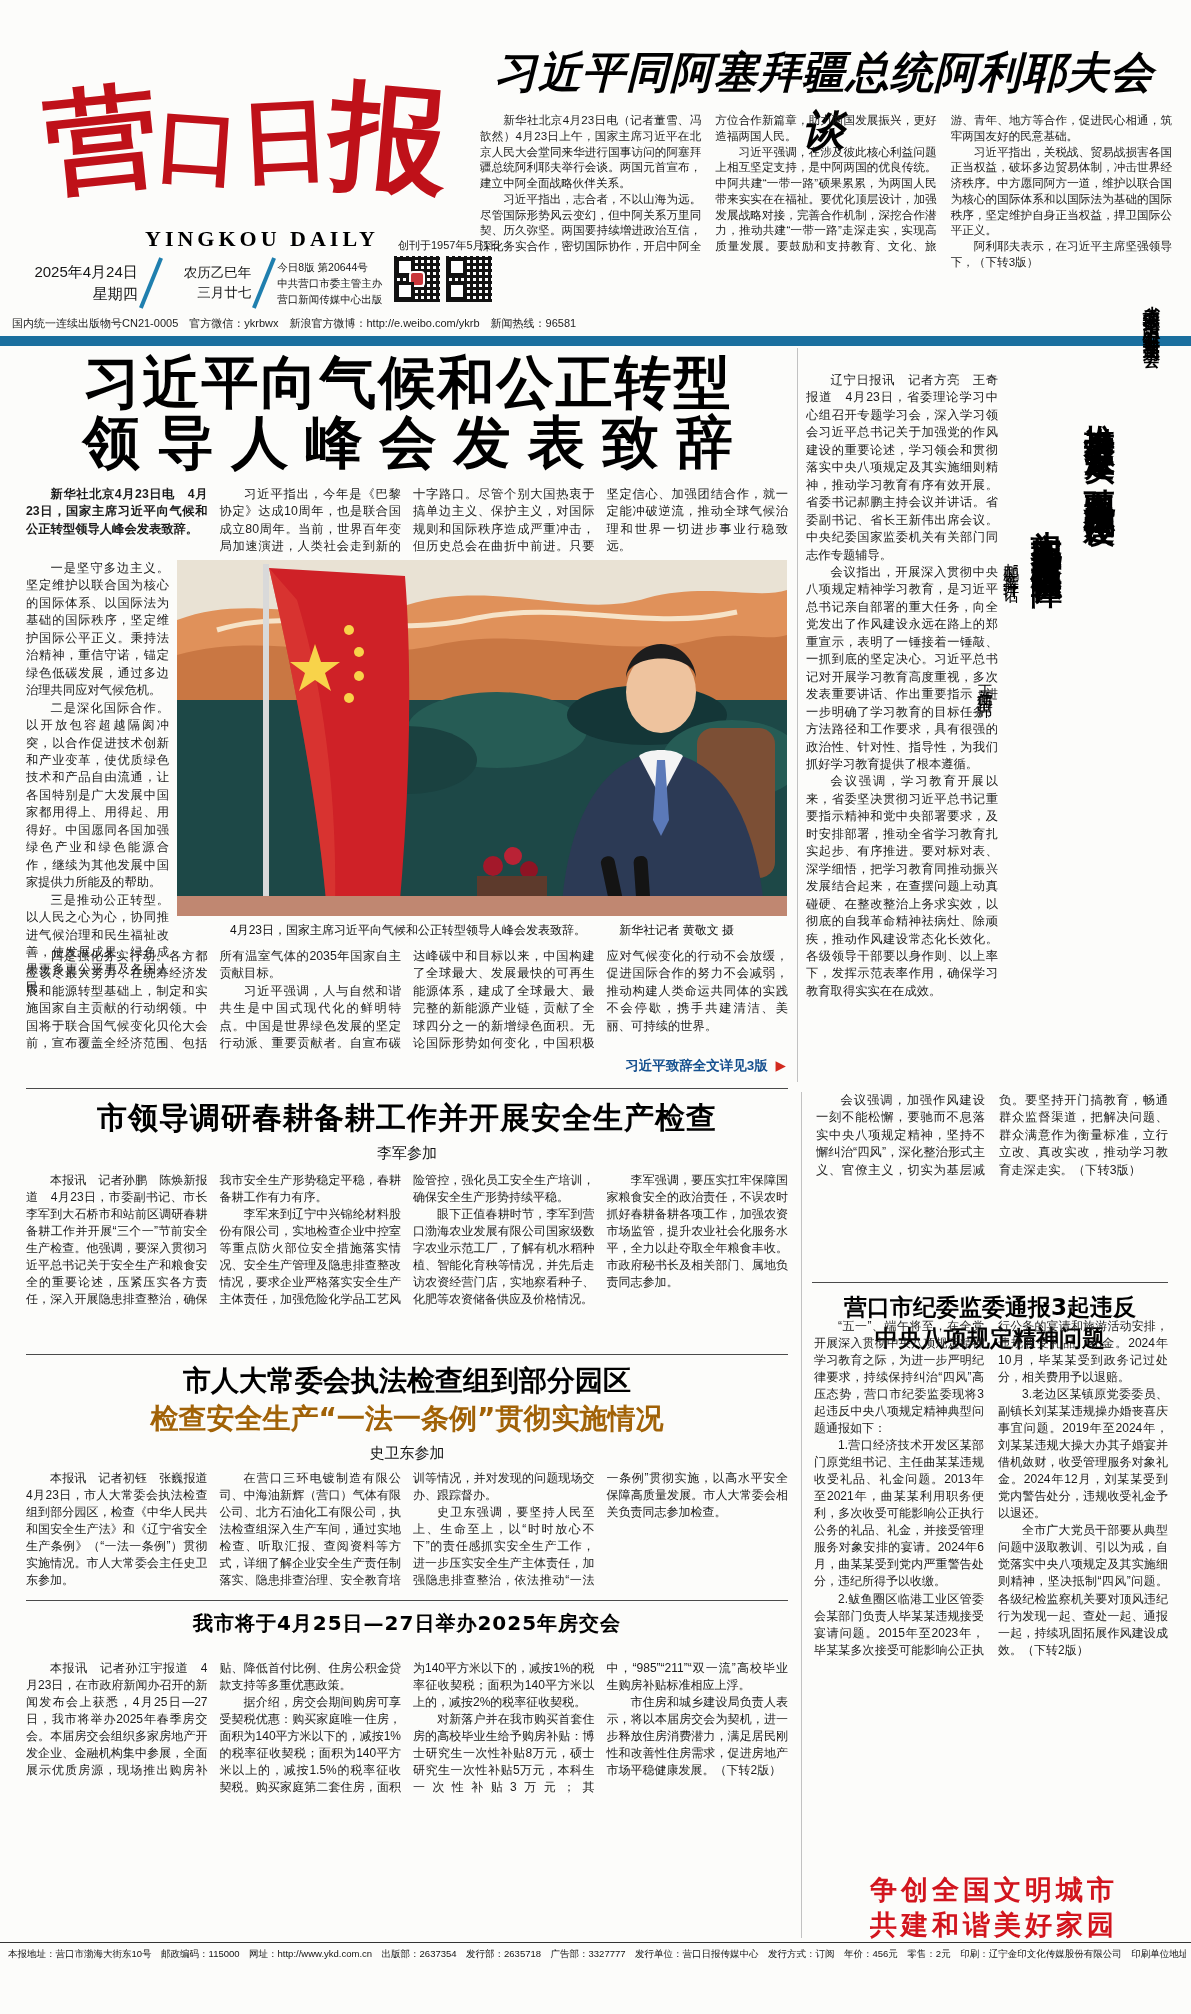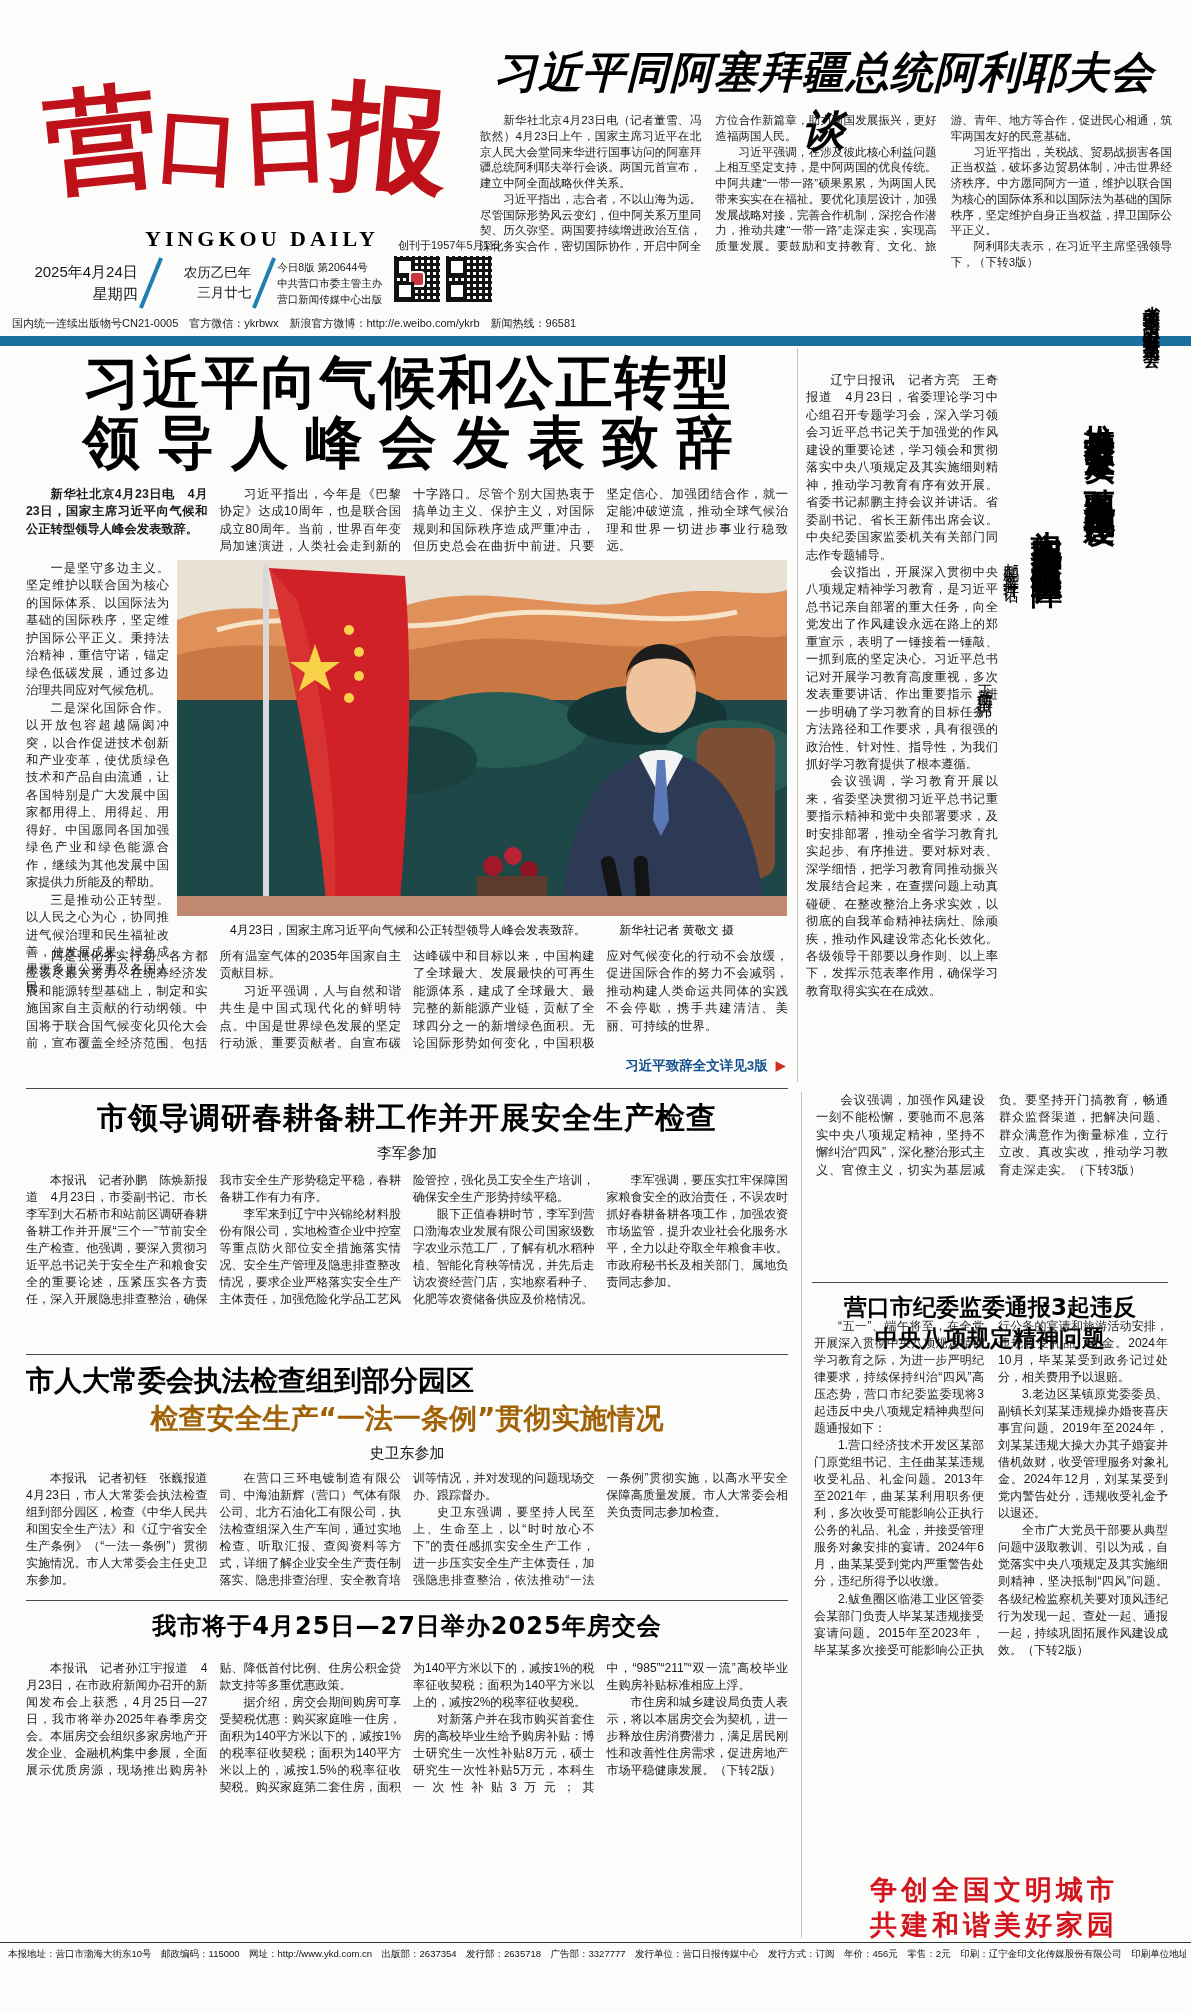--- a/index.html
+++ b/index.html
@@ -84,30 +84,30 @@
 
   
   .rule-spring{ left:26px; top:1088px; width:762px;}
   .spring-hl{ left:26px; top:1098px; width:762px; text-align:center; font-size:30px; font-weight:800;
         font-family:"DejaVu Sans",sans-serif; color:#000; letter-spacing:1px;}
   .spring-sub{ left:26px; top:1144px; width:762px; text-align:center; font-size:15px;}
   .spring-body{ left:26px; top:1172px; width:762px; height:176px; column-count:4; column-gap:12px; font-size:12px;}
   .rule-npc{ left:26px; top:1354px; width:762px;}
 
   
-  .npc-hl1{ left:26px; top:1362px; width:762px; font-size:28px; font-weight:800;
+  .npc-hl1{ left:26px; top:1362px; width:762px; text-align:center; font-size:28px; font-weight:800;
         font-family:"DejaVu Sans",sans-serif; color:#000;}
   .npc-hl2{ left:26px; top:1400px; width:762px; text-align:center; font-size:28px; font-weight:800;
         font-family:"DejaVu Sans",sans-serif; color:#a16207;}
   .npc-sub{ left:26px; top:1444px; width:762px; text-align:center; font-size:15px;}
   .npc-body{ left:26px; top:1470px; width:762px; height:124px; column-count:4; column-gap:12px; font-size:12px;}
   .rule-housing{ left:26px; top:1600px; width:762px;}
 
   
-  .housing-hl{ left:26px; top:1610px; width:762px; text-align:center; font-size:24px; font-weight:800;
+  .housing-hl{ left:26px; top:1610px; width:762px; text-align:center; font-size:20px; font-weight:800;
         font-family:"DejaVu Sans",sans-serif; color:#000; letter-spacing:1px;}
   .housing-body{ left:26px; top:1660px; width:762px; height:278px; column-count:4; column-gap:12px; font-size:12px;}
 
   
   .rule-disc{ left:812px; top:1282px; width:356px;}
   .disc-hl{ left:812px; top:1292px; width:356px; text-align:center; font-size:23px; font-weight:800;
         line-height:1.35; font-family:"DejaVu Sans",sans-serif; color:#000;}
   .disc-body{ left:814px; top:1318px; width:354px; height:500px; column-count:2; column-gap:14px; font-size:12px;}
 
   .slogan{ left:845px; top:1872px; width:298px; text-align:center; color:#d2151d; font-size:27px;

